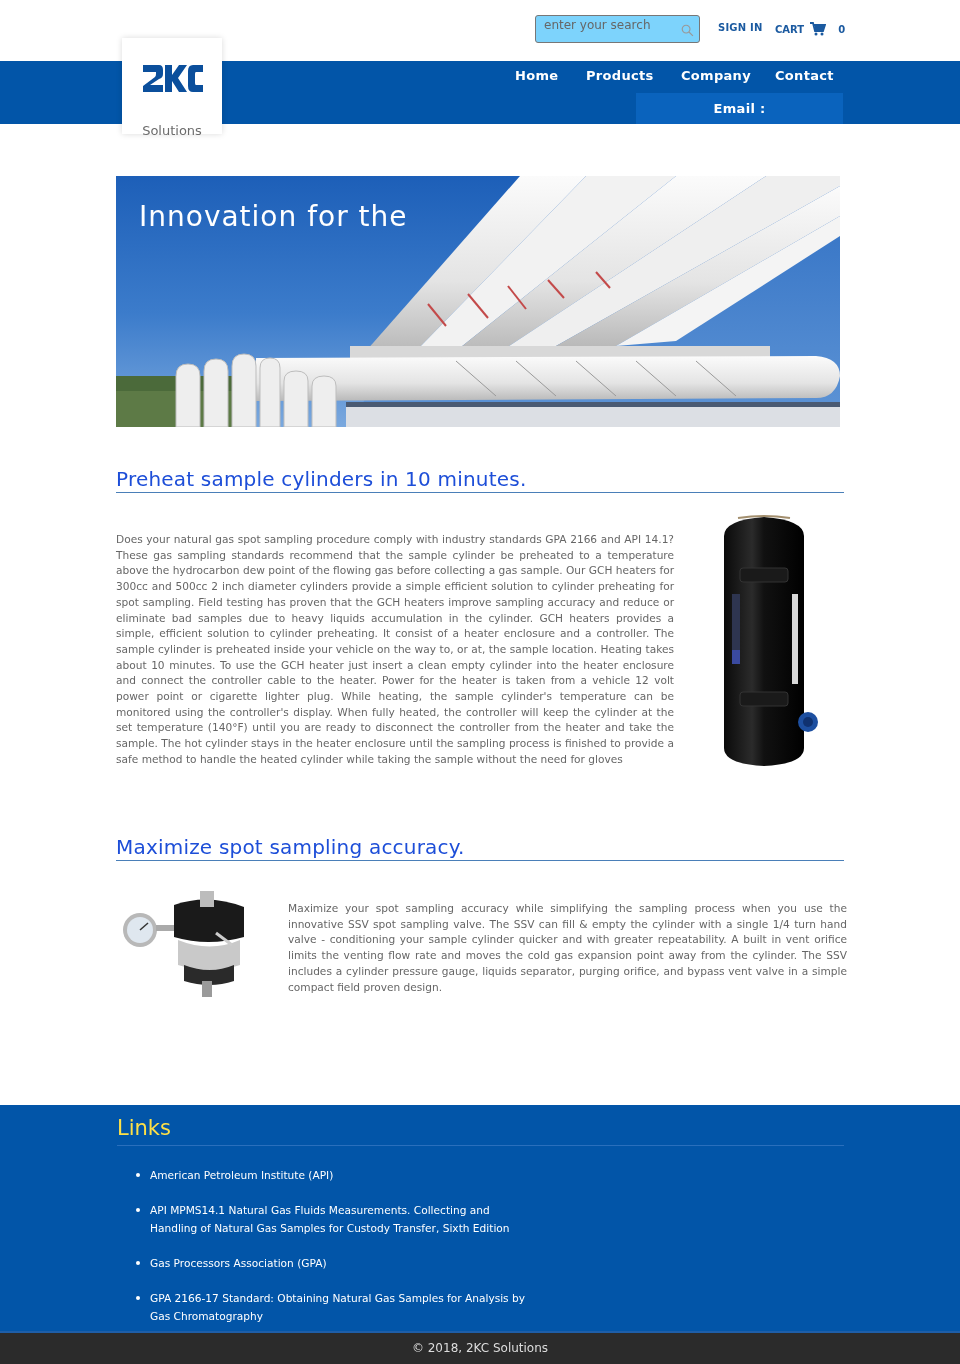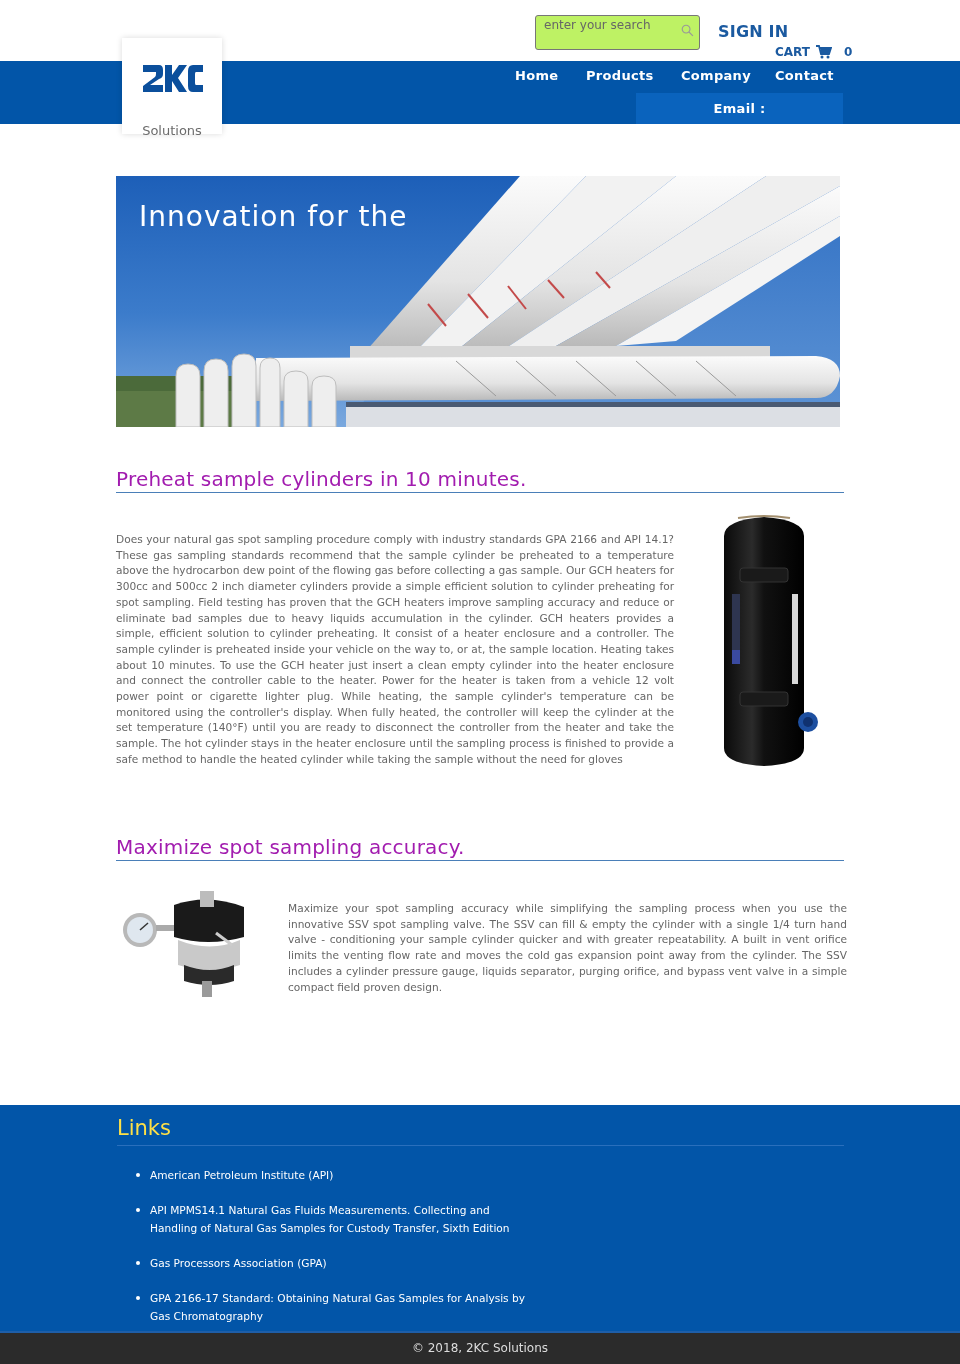--- a/index.html
+++ b/index.html
@@ -1,45 +1,45 @@
 <!DOCTYPE html>
 <html><head>
 <meta charset="utf-8">
 <style>
   * { box-sizing: border-box; margin: 0; padding: 0; }
   html, body { width: 960px; height: 1364px; background: #fff; overflow: hidden; }
   body { font-family: "DejaVu Sans", sans-serif; color: #555; position: relative; }
 
   
   .topbar { position: absolute; left: 0; top: 0; width: 960px; height: 61px; background: #fff; }
-  .search { position: absolute; left: 535px; top: 15px; width: 165px; height: 35px; border: 1px solid #777; border-radius: 3px; background: #bef264; }
+  .search { position: absolute; left: 535px; top: 15px; width: 165px; height: 28px; border: 1px solid #777; border-radius: 3px; background: #7dd3fc; }
   .search input { position: absolute; left: 8px; top: 0; width: 135px; height: 16px; border: none; outline: none; font-family: "DejaVu Sans", sans-serif; font-size: 12px; color: #555; background: transparent; top: 1px; }
   .search input::placeholder { color: #666; }
   .search .sicon { position: absolute; right: 5px; top: 8px; width: 13px; height: 13px; }
-  .signin { position: absolute; left: 718px; top: 22px; font-size: 16px; font-weight: bold; color: #1b5aa0; letter-spacing: 0.2px; text-decoration: none; }
-  .cart { position: absolute; left: 775px; top: 22px; font-size: 12px; font-weight: bold; color: #1b5aa0; display: flex; align-items: center; gap: 6px; margin-top: 23px; }
+  .signin { position: absolute; left: 718px; top: 22px; font-size: 10px; font-weight: bold; color: #1b5aa0; letter-spacing: 0.2px; text-decoration: none; }
+  .cart { position: absolute; left: 775px; top: 22px; font-size: 10px; font-weight: bold; color: #1b5aa0; display: flex; align-items: center; gap: 6px; }
   .cart svg { width: 16px; height: 14px; }
   .cart .count { margin-left: 6px; }
 
   
   .navbar { position: absolute; left: 0; top: 61px; width: 960px; height: 63px; background: #0255a8; }
   .logo { position: absolute; left: 122px; top: 38px; width: 100px; height: 96px; background: #fff; box-shadow: 0 0 6px rgba(0,0,0,0.15); z-index: 2; }
   .logo .mark { position: absolute; left: 20px; top: 24px; width: 62px; height: 33px; }
   .logo .word { position: absolute; left: 0; width: 100px; top: 56px; text-align: center; font-size: 13px; color: #6b6b6b; font-family: "DejaVu Sans", sans-serif; margin-top: 29px; }
   .navlinks { position: absolute; top: 68px; left: 0; width: 960px; height: 18px; }
   .navlinks a { position: absolute; top: 0; font-size: 13px; font-weight: bold; color: #fff; text-decoration: none; letter-spacing: 0.3px; }
   .emailbox { position: absolute; left: 636px; top: 93px; width: 207px; height: 31px; background: #0a63bd; color: #fff; font-size: 13px; font-weight: bold; text-align: center; line-height: 31px; letter-spacing: 0.3px; }
 
   
   .hero { position: absolute; left: 116px; top: 176px; width: 724px; height: 251px; overflow: hidden; background: linear-gradient(180deg, #1d5fb8 0%, #3c7ccb 55%, #7aa8de 100%); }
   .hero h1 { position: absolute; left: 23px; top: 24px; font-weight: normal; font-size: 28px; line-height: 34px; color: #fff; letter-spacing: 1px; font-family: "DejaVu Sans", sans-serif; z-index: 3; }
   .hero svg { position: absolute; left: 0; top: 0; }
 
   
-  .sec-title { position: absolute; left: 116px; width: 728px; font-size: 20px; color: #a21caf; font-weight: normal; border-bottom: 1px solid #4a7fb8; padding-bottom: 1px; letter-spacing: 0.2px; }
+  .sec-title { position: absolute; left: 116px; width: 728px; font-size: 20px; color: #1d4ed8; font-weight: normal; border-bottom: 1px solid #4a7fb8; padding-bottom: 1px; letter-spacing: 0.2px; }
   .para { position: absolute; font-size: 10.6px; line-height: 15.7px; color: #666; text-align: justify; }
   .prodimg { position: absolute; }
 
   
   .footer { position: absolute; left: 0; top: 1105px; width: 960px; height: 226px; background: #0255a8; }
   .footer h2 { position: absolute; left: 117px; top: 11px; font-size: 21px; font-weight: normal; color: #fde047; }
   .footer .rule { position: absolute; left: 117px; top: 40px; width: 727px; height: 1px; background: #2a6fbc; }
   .footer ul { position: absolute; left: 150px; top: 61px; width: 380px; list-style: none; }
   .footer li { position: relative; font-size: 10.6px; line-height: 18px; color: #fff; margin-bottom: 17px; }
   .footer li::before { content: ""; position: absolute; left: -14px; top: 7px; width: 4px; height: 4px; border-radius: 50%; background: #fff; }

